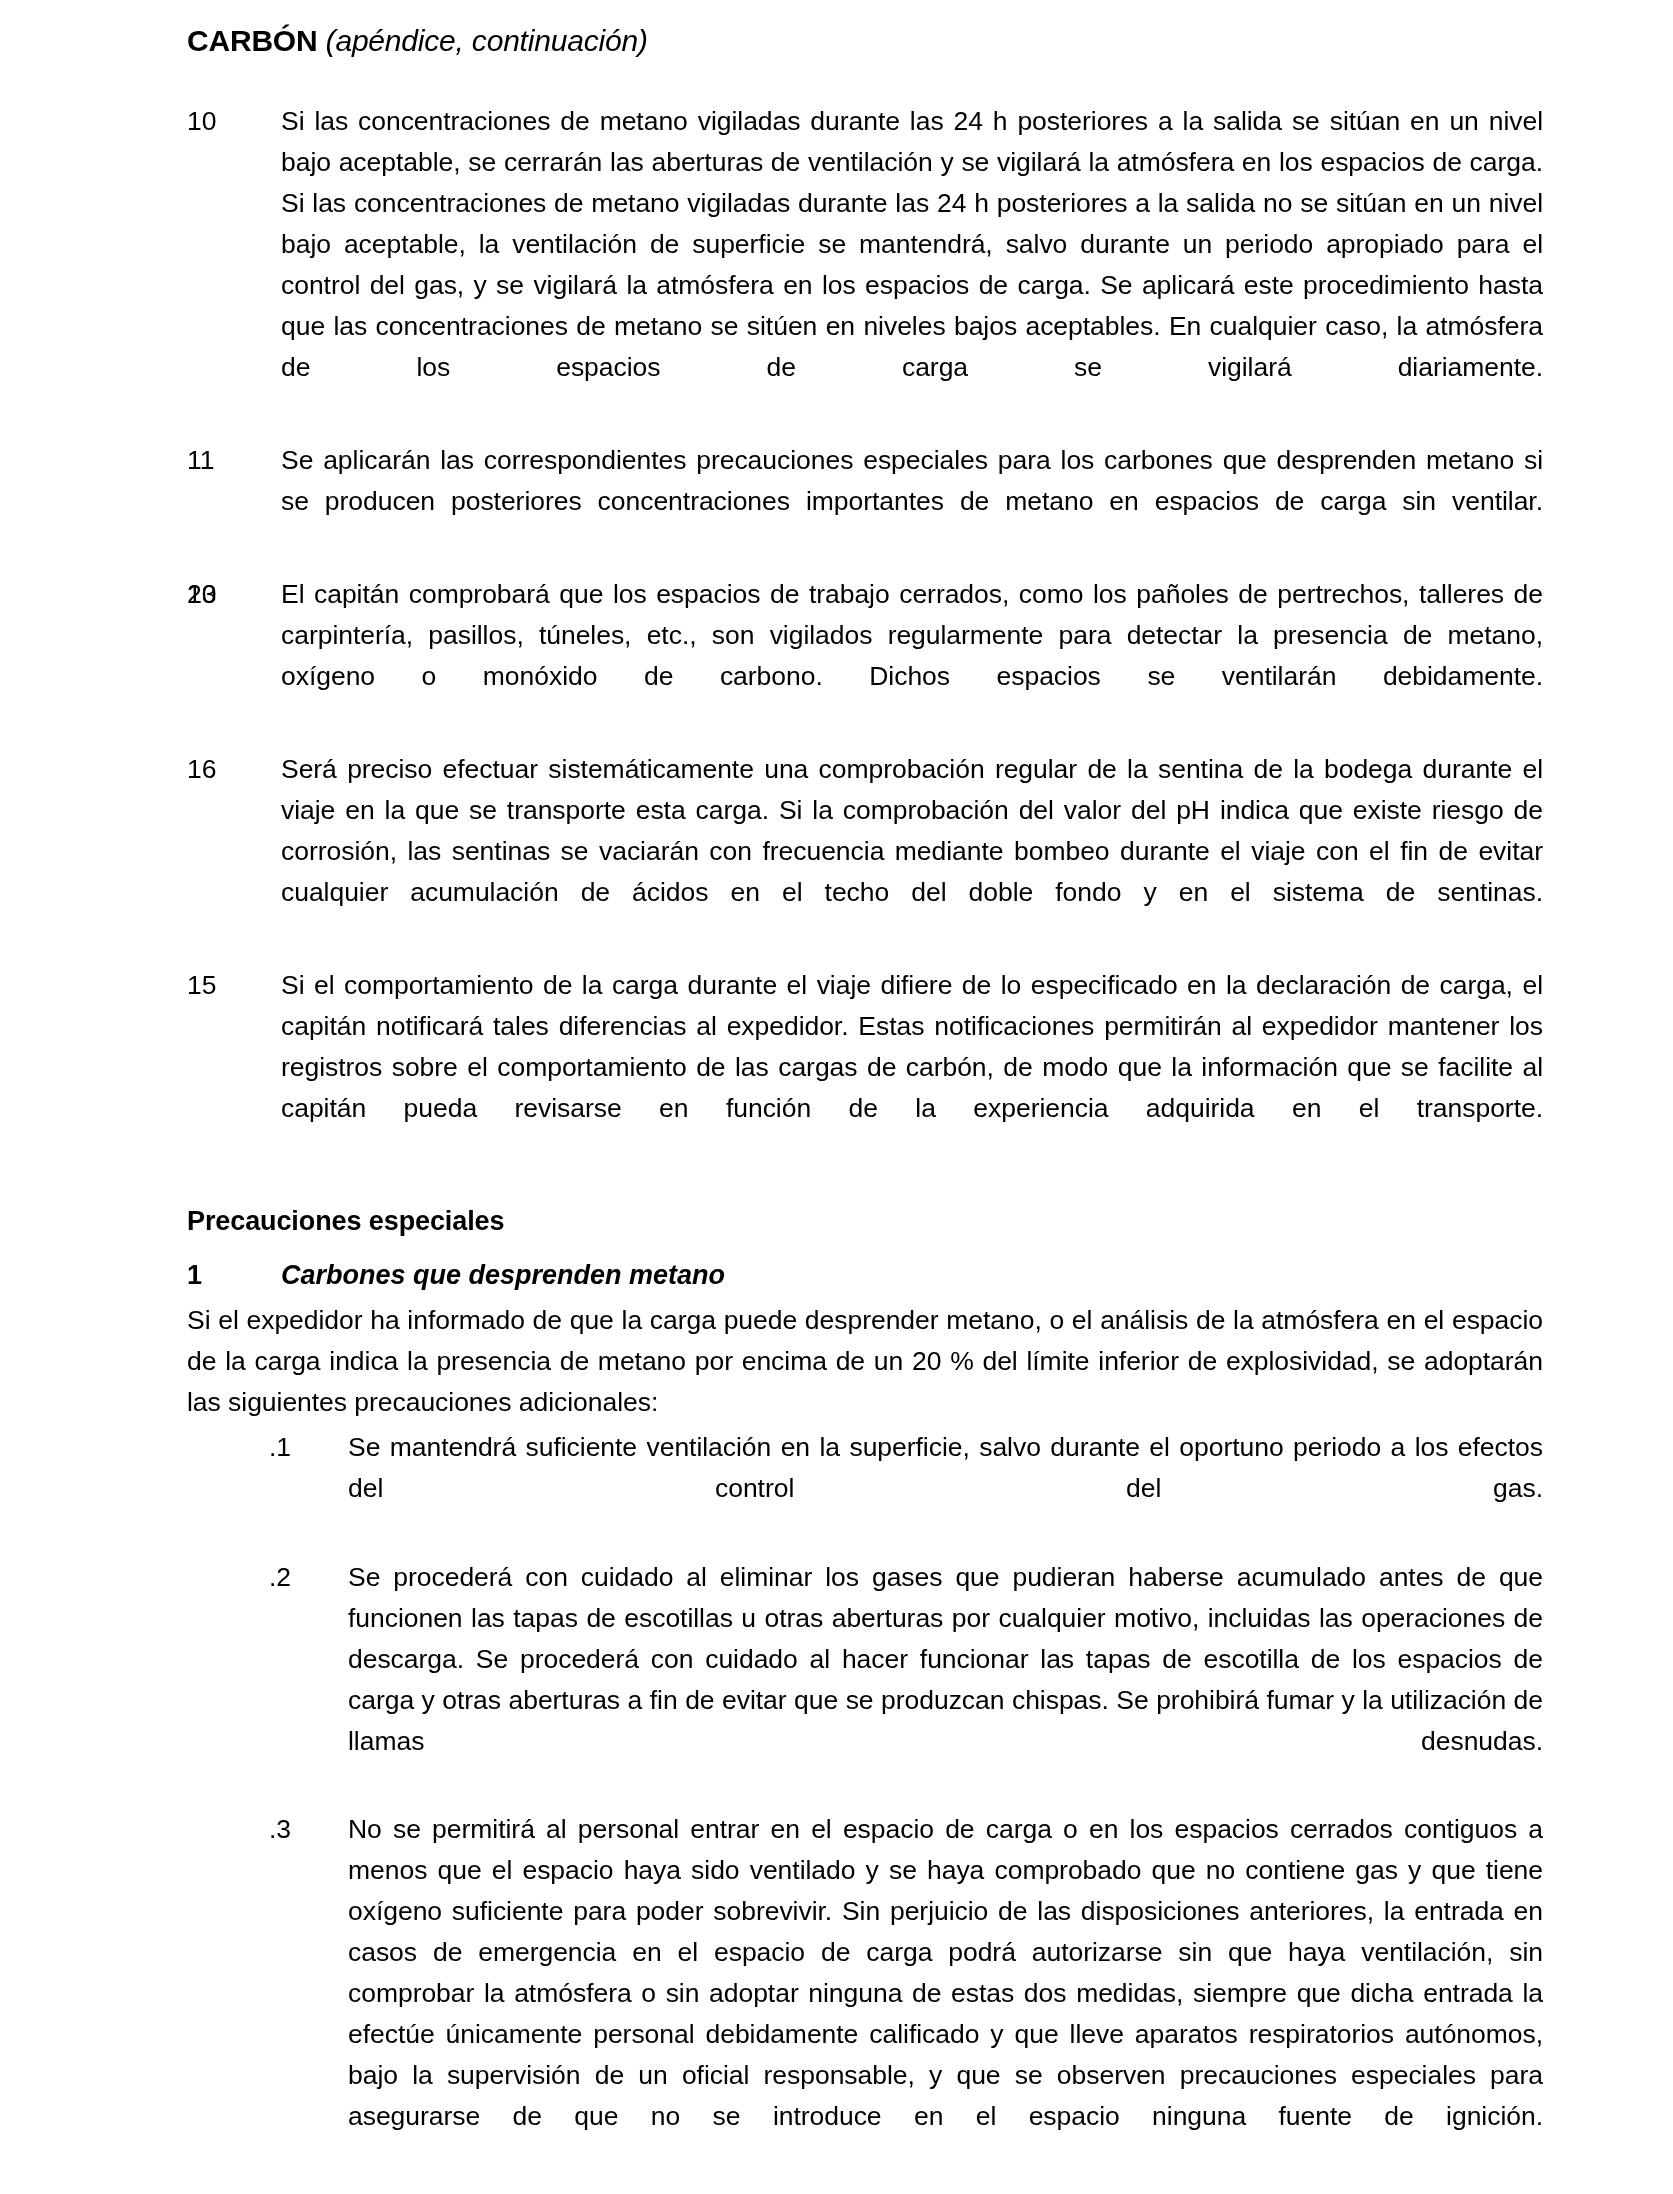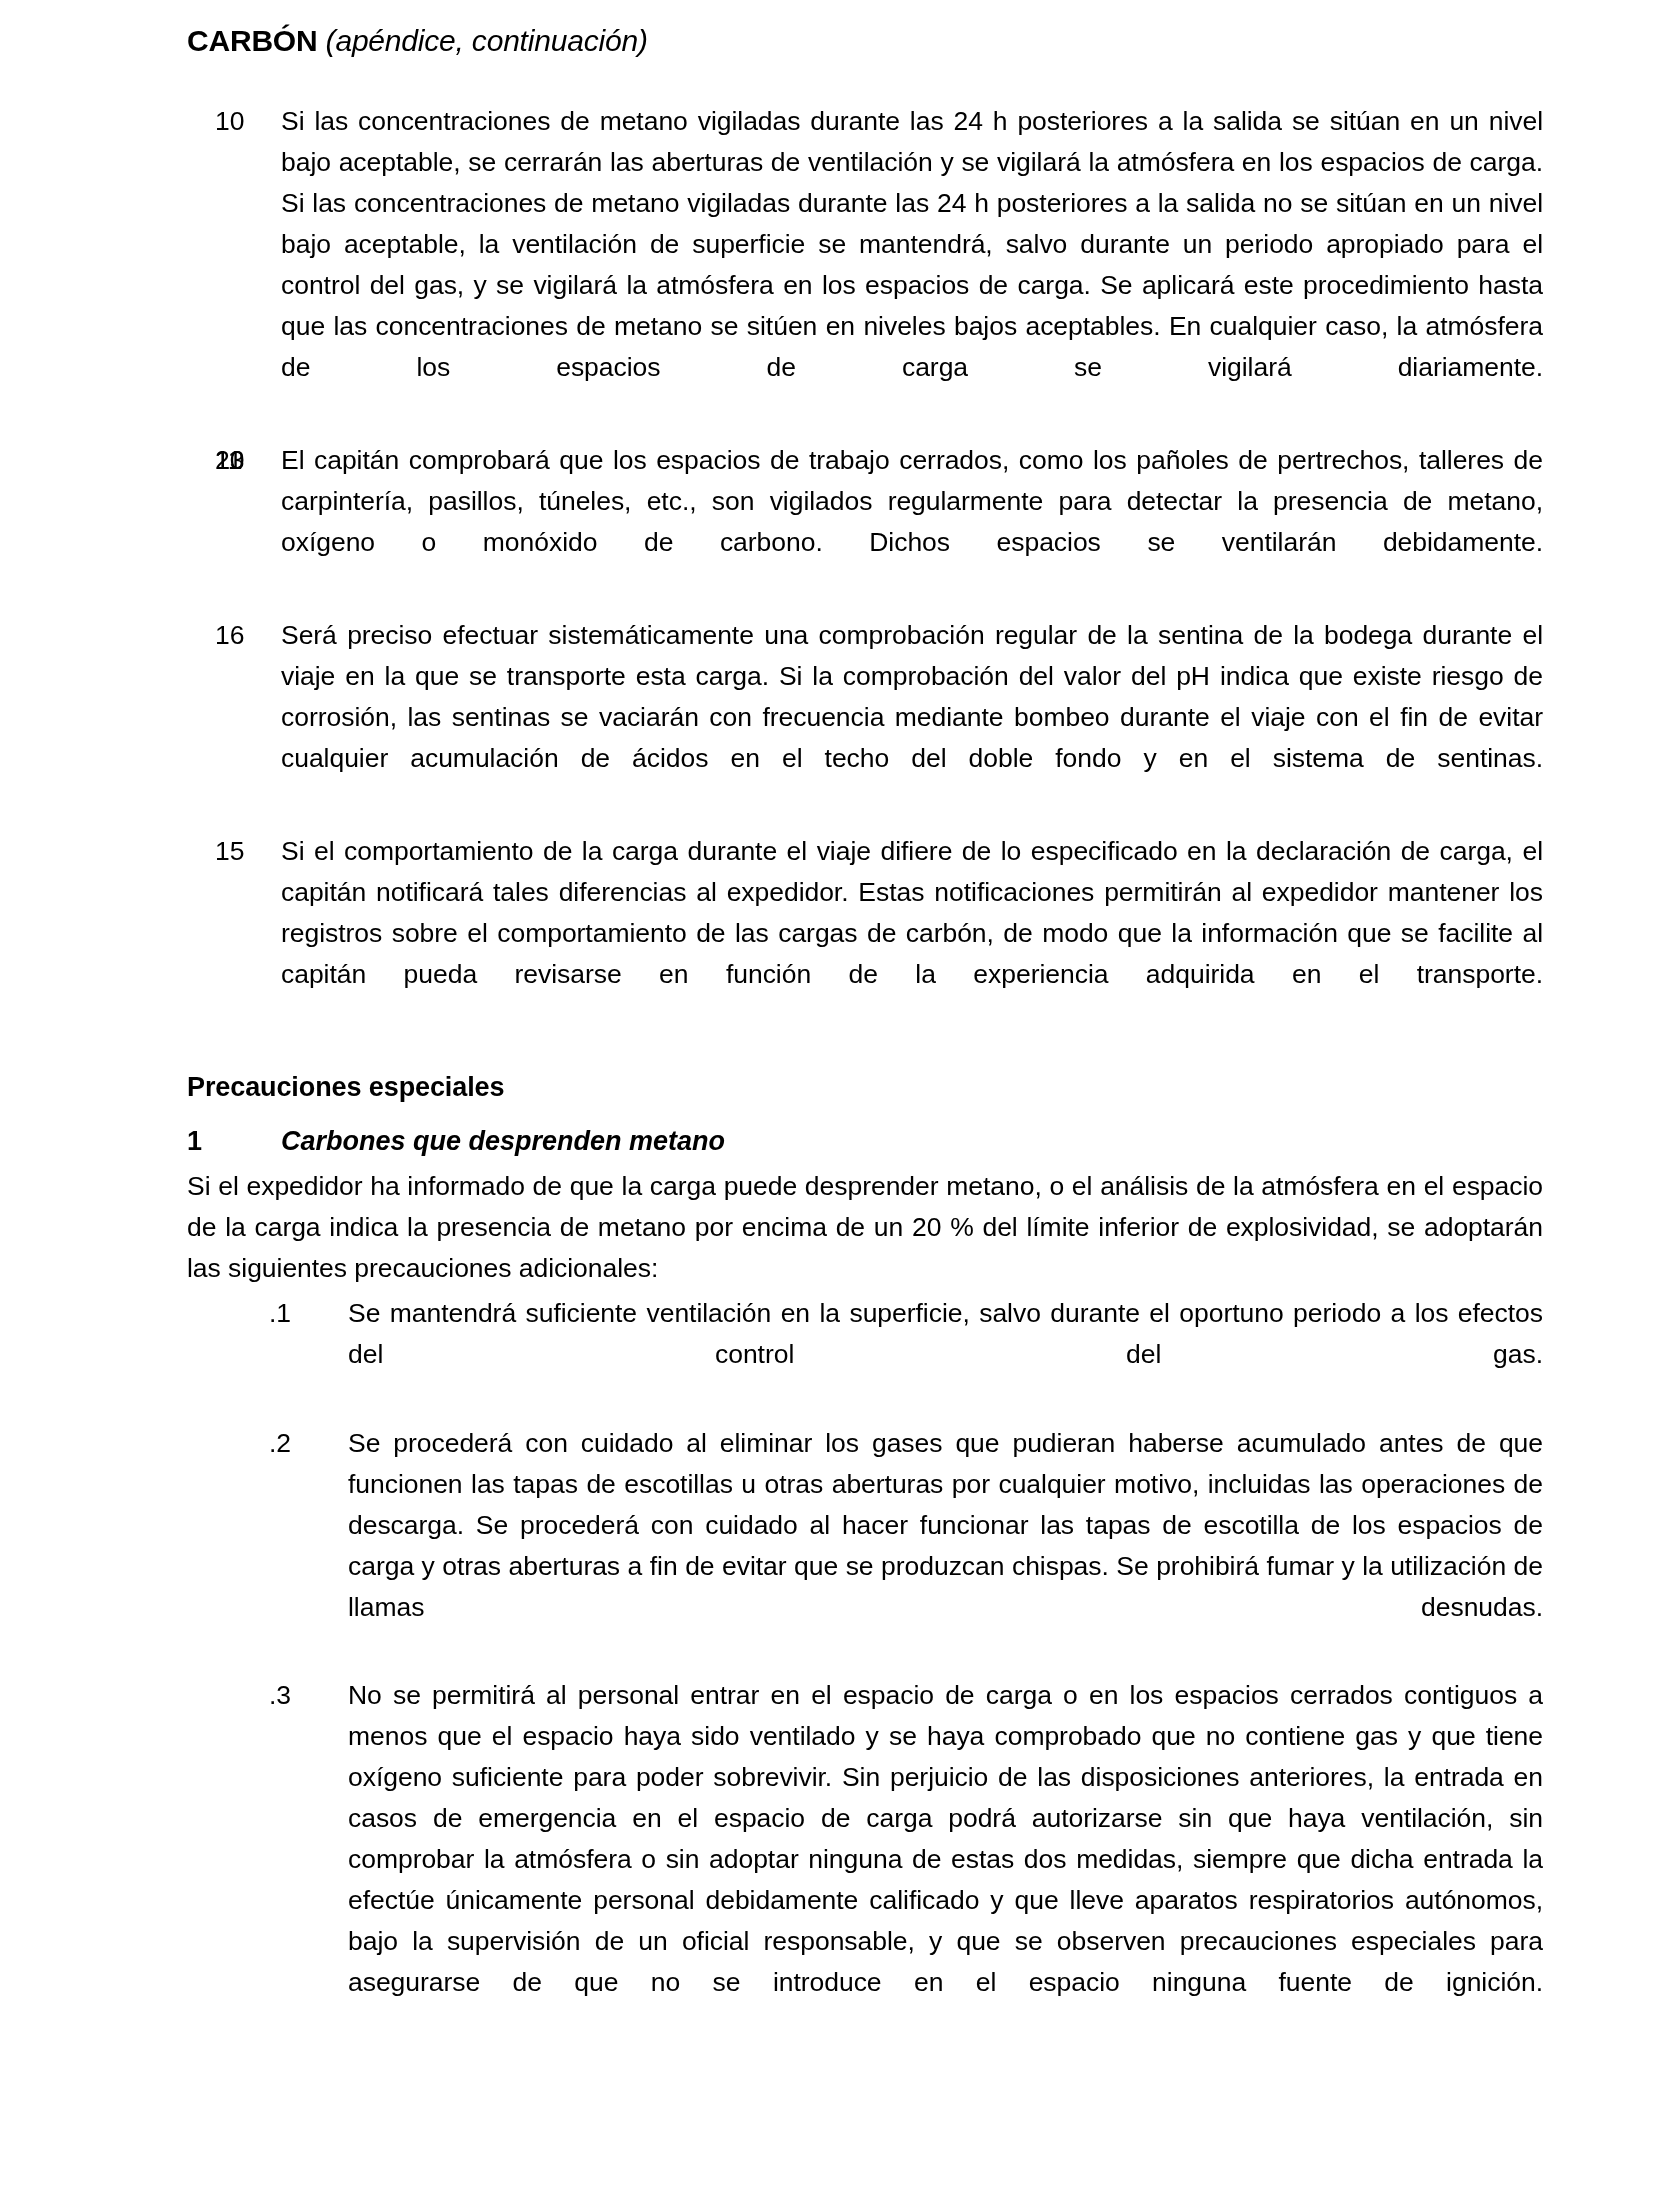--- a/index.html
+++ b/index.html
@@ -66,21 +66,20 @@
   }
   .clause:last-child { margin-bottom: 0; }
   .clause .num {
     position: absolute;
     left: 187px;
     top: 0;
     width: 79px;
     text-align: left;
     font-size: 26.5px;
     line-height: 41px;
-    margin-left: 28px;
   }
   .clause .txt { display: block; }
 
   
   .section-head {
     margin: 33px 0 16px 0;
     padding: 0 58px 0 187px;
     font-size: 27px;
     line-height: 36px;
     font-weight: 700;
@@ -161,20 +160,21 @@
 
   <div class="content">
 
     <div class="clause">
       <span class="num">10</span>
       <span class="txt">Si las concentraciones de metano vigiladas durante las 24 h posteriores a la salida se sitúan en un nivel bajo aceptable, se cerrarán las aberturas de ventilación y se vigilará la atmósfera en los espacios de carga. Si las concentraciones de metano vigiladas durante las 24 h posteriores a la salida no se sitúan en un nivel bajo aceptable, la ventilación de superficie se mantendrá, salvo durante un periodo apropiado para el control del gas, y se vigilará la atmósfera en los espacios de carga. Se aplicará este procedimiento hasta que las concentraciones de metano se sitúen en niveles bajos aceptables. En cualquier caso, la atmósfera de los espacios de carga se vigilará diariamente.</span>
     </div>
 
     <div class="clause">
       <span class="num">11</span>
+      <span class="txt">Se aplicarán las correspondientes precauciones especiales para los carbones que desprenden metano si se producen posteriores concentraciones importantes de metano en espacios de carga sin ventilar.</span>
     </div>
 
     <div class="clause">
       <span class="num">20</span>
     </div>
 
     <div class="clause">
       <span class="num">13</span>
       <span class="txt">El capitán comprobará que los espacios de trabajo cerrados, como los pañoles de pertrechos, talleres de carpintería, pasillos, túneles, etc., son vigilados regularmente para detectar la presencia de metano, oxígeno o monóxido de carbono. Dichos espacios se ventilarán debidamente.</span>
     </div>

